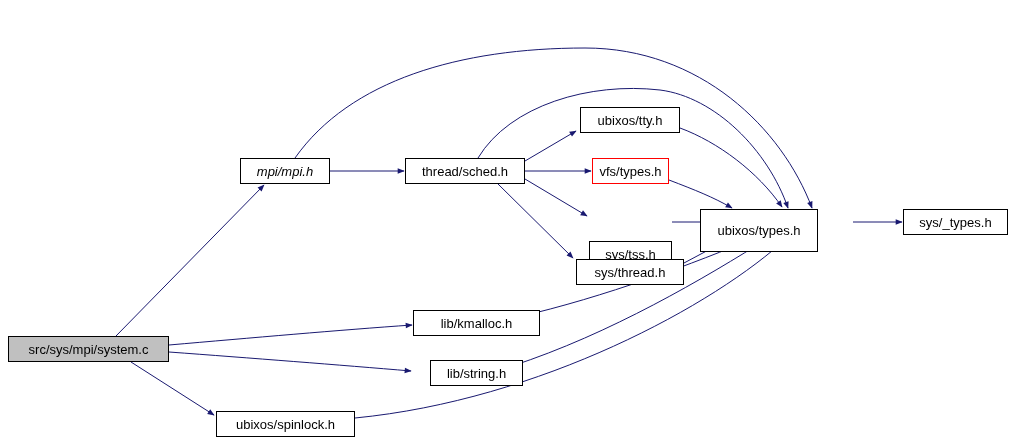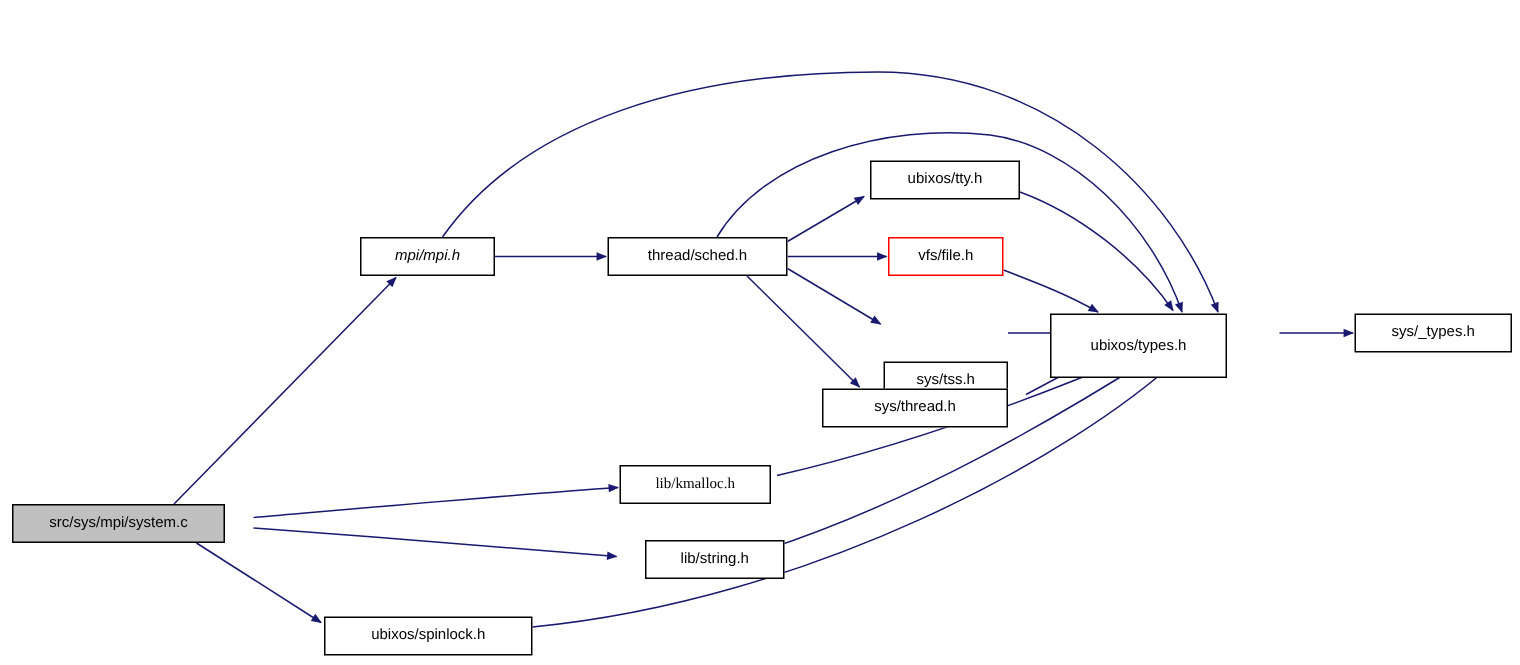--- a/index.html
+++ b/index.html
@@ -27,21 +27,21 @@
   }
   #arrow path { fill: var(--edge, #191970); }
 
   .node {
     position: absolute;
     display: flex;
     align-items: center;
     justify-content: center;
     background: var(--node-fill, #ffffff);
     border: 1px solid var(--node-border, #000000);
-    font-size: 10px;
+    font-size: 13px;
     line-height: 1;
     color: var(--text, #000000);
     white-space: nowrap;
   }
   .node.root { background: var(--root-fill, #c0c0c0); }
   .node.red  { border-color: var(--highlight, #ff0000); }
 </style>
 </head>
 <body>
 
@@ -68,26 +68,26 @@
     <path class="edge" marker-end="url(#arrow)" d="M680,128 C718,142 758,172 782,207"></path>
     <path class="edge" marker-end="url(#arrow)" d="M669,180 C695,190 713,197 732,208"></path>
     <path class="edge" marker-end="url(#arrow)" d="M672,222 L734,222"></path>
     <path class="edge" marker-end="url(#arrow)" d="M684,263 L731,238"></path>
     <path class="edge" marker-end="url(#arrow)" d="M518,317 C605,297 695,263 757,237"></path>
     <path class="edge" marker-end="url(#arrow)" d="M512,366 C610,334 705,278 770,237"></path>
     <path class="edge" marker-end="url(#arrow)" d="M355,418 C540,400 715,305 788,237"></path>
     <path class="edge" marker-end="url(#arrow)" d="M853,222 L902,222"></path>
   </svg>
 
-  <div class="node root" style="left:8px;   top:336px; width:142px; height:26px;">src/sys/mpi/system.c</div>
+  <div class="node root" style="left:8px;   top:336px; width:161px; height:26px;">src/sys/mpi/system.c</div>
   <div class="node" style="left:240px; top:158px; width:90px;  height:26px;font-style:italic;">mpi/mpi.h</div>
   <div class="node" style="left:405px; top:158px; width:120px; height:26px;">thread/sched.h</div>
   <div class="node" style="left:580px; top:107px; width:100px; height:26px;">ubixos/tty.h</div>
-  <div class="node red" style="left:592px; top:158px; width:77px;  height:26px;">vfs/file.h</div>
+  <div class="node red" style="left:592px; top:158px; width:77px;  height:26px;">vfs/types.h</div>
   <div class="node" style="left:589px; top:209px; width:83px;  height:26px;margin-top:32px;">sys/tss.h</div>
-  <div class="node" style="left:548px; top:259px; width:124px; height:26px;text-align:right;">sys/thread.h</div>
+  <div class="node" style="left:576px; top:259px; width:108px; height:26px;text-align:right;">sys/thread.h</div>
   <div class="node" style="left:700px; top:209px; width:118px; height:43px;">ubixos/types.h</div>
   <div class="node" style="left:903px; top:209px; width:105px; height:26px;">sys/_types.h</div>
-  <div class="node" style="left:413px; top:310px; width:101px; height:26px;font-family:Liberation Serif, serif;">lib/kmalloc.h</div>
+  <div class="node" style="left:413px; top:310px; width:127px; height:26px;">lib/kmalloc.h</div>
   <div class="node" style="left:430px; top:360px; width:93px;  height:26px;">lib/string.h</div>
   <div class="node" style="left:216px; top:411px; width:139px; height:26px;text-align:center;">ubixos/spinlock.h</div>
 
 </div>
 
 </body></html>

